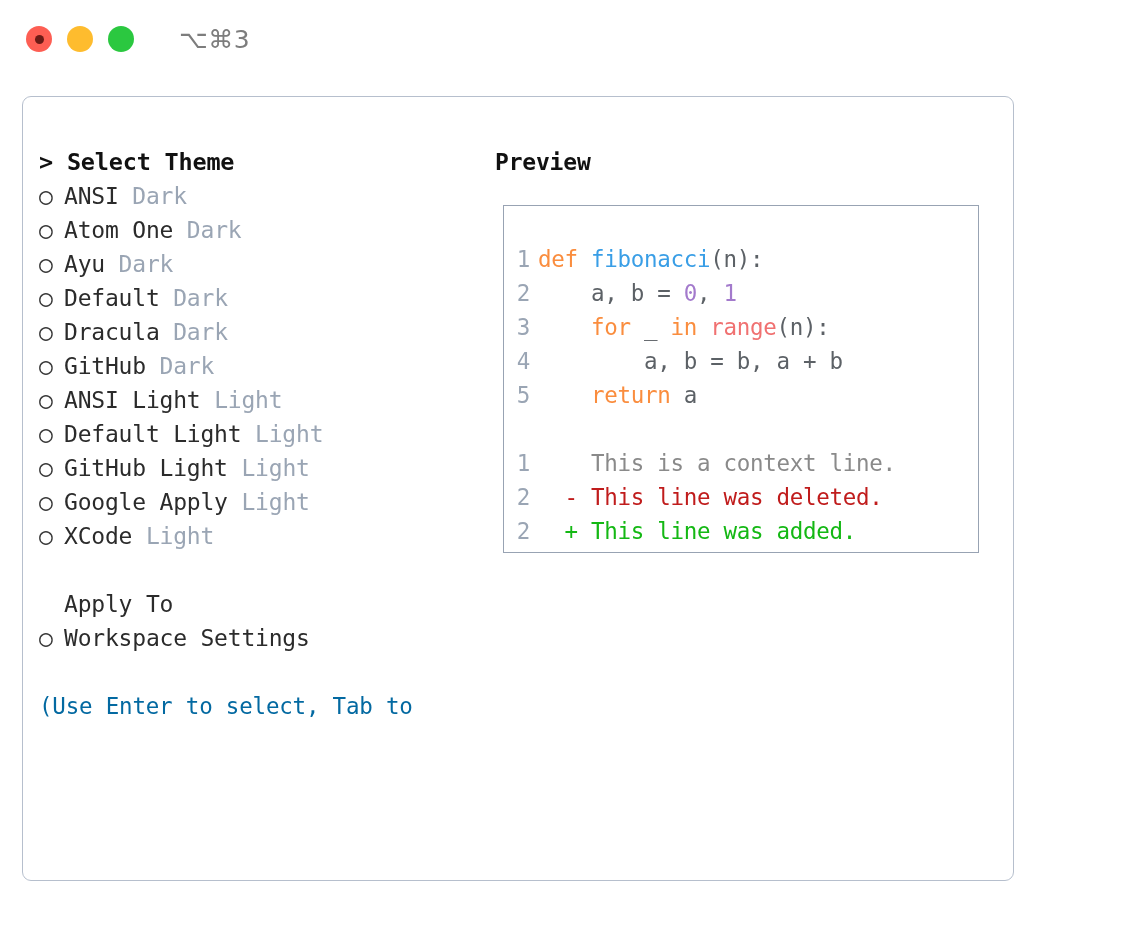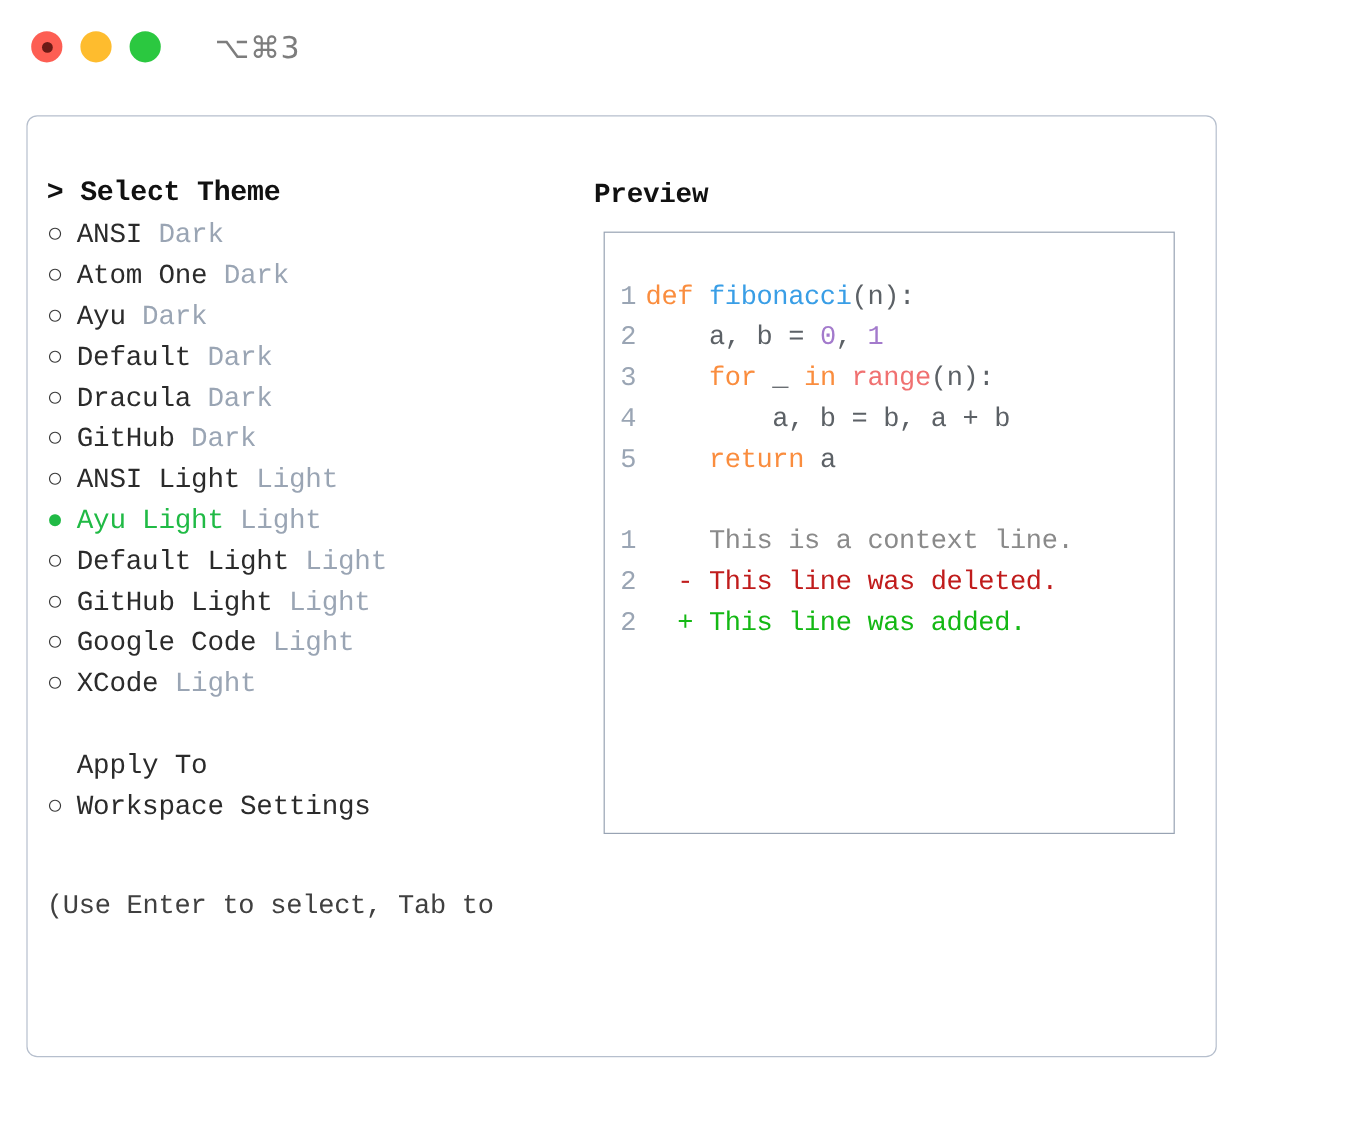--- a/index.html
+++ b/index.html
@@ -68,21 +68,20 @@
   
   #panel {
     position: absolute;
     left: 22px;
     top: 96px;
     width: 992px;
     height: 785px;
     border: 1.6px solid #b6bfcd;
     border-radius: 9px;
     background: #ffffff;
-    font-family: Liberation Mono, monospace;
   }
 
   #panel-inner {
     position: absolute;
     left: 0; top: 0;
     width: 100%; height: 100%;
     display: flex;
   }
 
   
@@ -115,24 +114,23 @@
 
   .label        { color: #2b2b2b; }
   .label-sel    { color: #20ba45; }
   .variant      { color: #9aa5b4; }
 
   .spacer { height: 34px; }
 
   .hint {
     font-size: 22.5px;
     line-height: 34px;
-    color: #404040;
+    color: #0369a1;
     white-space: pre;
     letter-spacing: -0.2px;
-    margin-top: 15px;
   }
 
   
   #right-col {
     flex: 1;
     padding: 48px 0 0 2px;
     position: relative;
   }
 
   #preview-title {
@@ -140,23 +138,23 @@
     line-height: 34px;
     font-weight: bold;
     color: #111111;
     margin-left: 0px;
     letter-spacing: -0.2px;
   }
 
   #preview-box {
     position: absolute;
     left: 10px;
-    top: 96px;
+    top: 108px;
     width: 476px;
-    height: 502px;
+    height: 348px;
     border: 1.6px solid #98a3b3;
     background: #ffffff;
     padding: 36px 0 0 0;
   }
 
   .code-line {
     font-size: 22.5px;
     line-height: 34px;
     white-space: pre;
     letter-spacing: -0.3px;
@@ -206,24 +204,23 @@
         <div class="tui-line head">&gt; Select Theme</div>
 
         <div id="theme-list">
             <div class="tui-line"><span class="marker bullet-off">○</span><span class="label">ANSI</span><span class="pn"> </span><span class="variant">Dark</span></div>
             <div class="tui-line"><span class="marker bullet-off">○</span><span class="label">Atom One</span><span class="pn"> </span><span class="variant">Dark</span></div>
             <div class="tui-line"><span class="marker bullet-off">○</span><span class="label">Ayu</span><span class="pn"> </span><span class="variant">Dark</span></div>
             <div class="tui-line"><span class="marker bullet-off">○</span><span class="label">Default</span><span class="pn"> </span><span class="variant">Dark</span></div>
             <div class="tui-line"><span class="marker bullet-off">○</span><span class="label">Dracula</span><span class="pn"> </span><span class="variant">Dark</span></div>
             <div class="tui-line"><span class="marker bullet-off">○</span><span class="label">GitHub</span><span class="pn"> </span><span class="variant">Dark</span></div>
             <div class="tui-line"><span class="marker bullet-off">○</span><span class="label">ANSI Light</span><span class="pn"> </span><span class="variant">Light</span></div>
-            <div class="tui-line"><span class="marker bullet-on">●</span><span class="label-sel">Ayu Light</span><span class="pn"> </span><span class="variant">Light</span></div>
             <div class="tui-line"><span class="marker bullet-off">○</span><span class="label">Default Light</span><span class="pn"> </span><span class="variant">Light</span></div>
             <div class="tui-line"><span class="marker bullet-off">○</span><span class="label">GitHub Light</span><span class="pn"> </span><span class="variant">Light</span></div>
-            <div class="tui-line"><span class="marker bullet-off">○</span><span class="label">Google Code</span><span class="pn"> </span><span class="variant">Light</span></div>
+            <div class="tui-line"><span class="marker bullet-off">○</span><span class="label">Google Apply</span><span class="pn"> </span><span class="variant">Light</span></div>
             <div class="tui-line"><span class="marker bullet-off">○</span><span class="label">XCode</span><span class="pn"> </span><span class="variant">Light</span></div>
           </div>
 
         <div class="spacer"></div>
 
         <div class="tui-line"><span class="marker">&nbsp;</span><span>Apply To</span></div>
 
         <div id="apply-list">
             <div class="tui-line"><span class="marker bullet-off">○</span><span class="label">Workspace Settings</span></div>
           </div>

